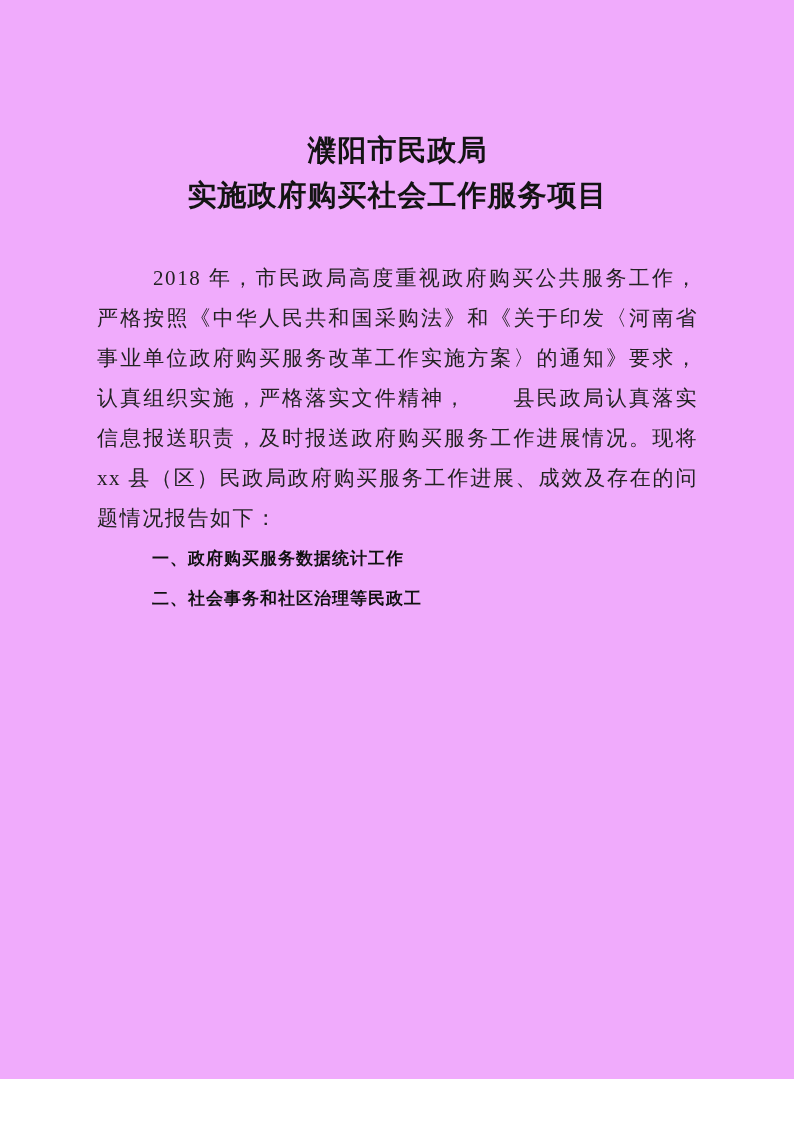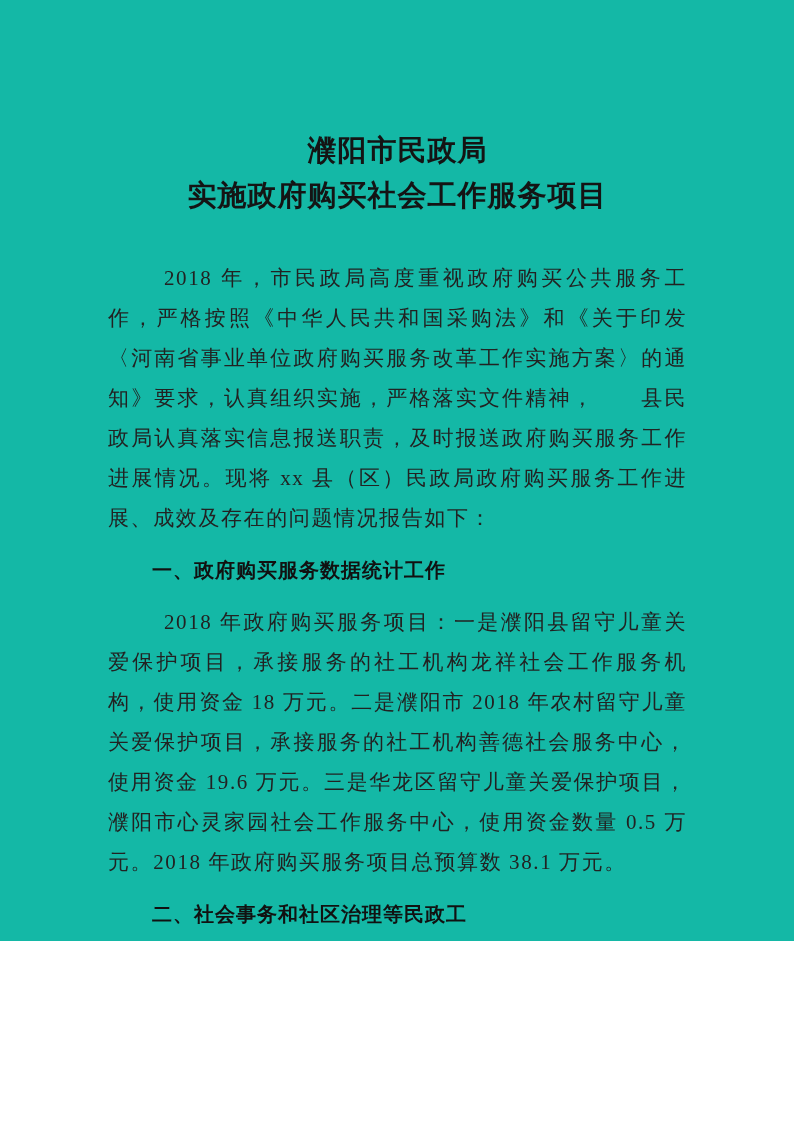--- a/index.html
+++ b/index.html
@@ -3,23 +3,23 @@
 <meta charset="utf-8">
 <style>
   html, body {
     margin: 0;
     padding: 0;
     background: #ffffff;
   }
   .page {
     position: relative;
     width: 794px;
-    height: 941px;
+    height: 1079px;
     margin: 0 auto;
-    background: #14b8a6;
+    background: #f0abfc;
     overflow: hidden;
     font-family: "Liberation Serif", "DejaVu Serif", serif;
     color: #1e1e1e;
     box-sizing: border-box;
   }
   .content {
     padding: 128px 95px 0 96px;
     box-sizing: border-box;
   }
   .doc-title {
@@ -28,34 +28,34 @@
     font-size: 29px;
     line-height: 45px;
     margin: 0 0 40px 0;
     color: #141414;
     letter-spacing: 1px;
   }
   .doc-title .title-line {
     display: block;
   }
   p.body-para {
-    margin: 12px;
+    margin: 1px;
     font-size: 21px;
     line-height: 40px;
     letter-spacing: 1.6px;
     text-align: justify;
     text-justify: inter-character;
     text-indent: 56px;
     color: #222222;
   }
   p.section-heading {
     margin: 0;
     font-family: "Liberation Sans", "DejaVu Sans", sans-serif;
     font-weight: bold;
-    font-size: 20px;
+    font-size: 17px;
     line-height: 40px;
     letter-spacing: 1px;
     text-indent: 56px;
     color: #111111;
   }
 </style>
 </head>
 <body>
 
 <div class="page">
@@ -63,19 +63,18 @@
 
     <h1 class="doc-title">
       <span class="title-line">濮阳市民政局</span>
       <span class="title-line">实施政府购买社会工作服务项目</span>
     </h1>
 
     <p class="body-para">2018 年，市民政局高度重视政府购买公共服务工作，严格按照《中华人民共和国采购法》和《关于印发〈河南省事业单位政府购买服务改革工作实施方案〉的通知》要求，认真组织实施，严格落实文件精神，　　县民政局认真落实信息报送职责，及时报送政府购买服务工作进展情况。现将 xx 县（区）民政局政府购买服务工作进展、成效及存在的问题情况报告如下：</p>
 
     <p class="section-heading">一、政府购买服务数据统计工作</p>
 
-    <p class="body-para">2018 年政府购买服务项目：一是濮阳县留守儿童关爱保护项目，承接服务的社工机构龙祥社会工作服务机构，使用资金 18 万元。二是濮阳市 2018 年农村留守儿童关爱保护项目，承接服务的社工机构善德社会服务中心，使用资金 19.6 万元。三是华龙区留守儿童关爱保护项目，濮阳市心灵家园社会工作服务中心，使用资金数量 0.5 万元。2018 年政府购买服务项目总预算数 38.1 万元。</p>
 
     <p class="section-heading">二、社会事务和社区治理等民政工</p>
 
 
   </div>
 </div>
 
 </body></html>

